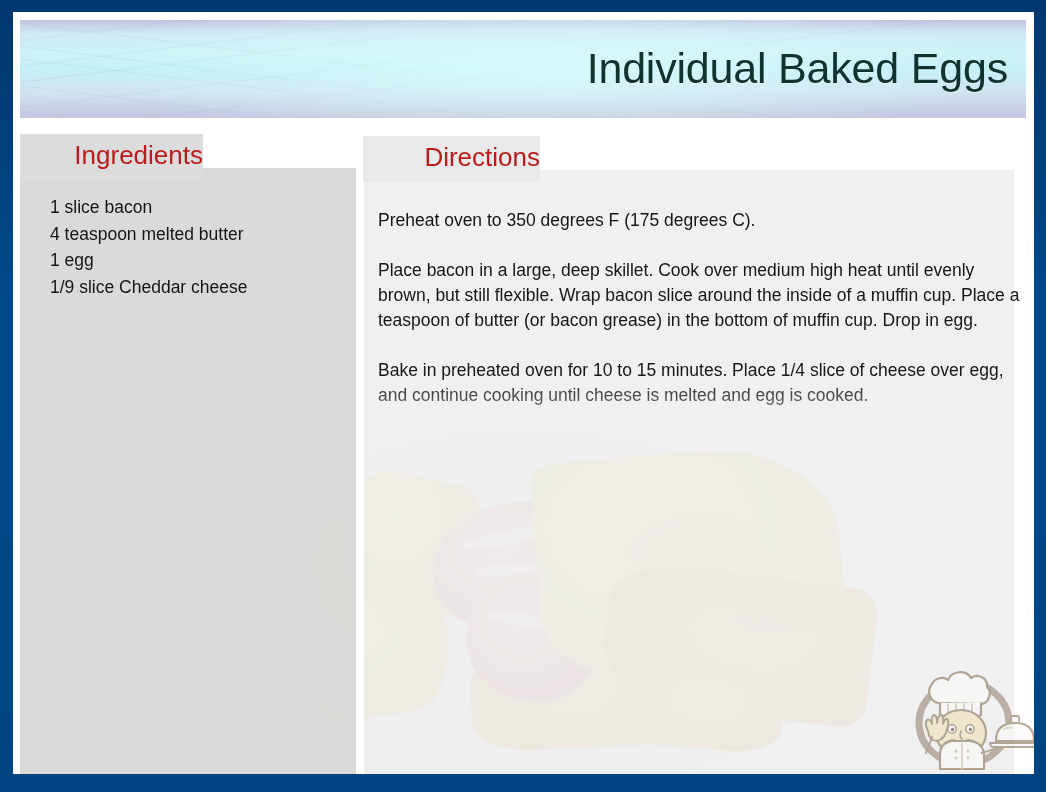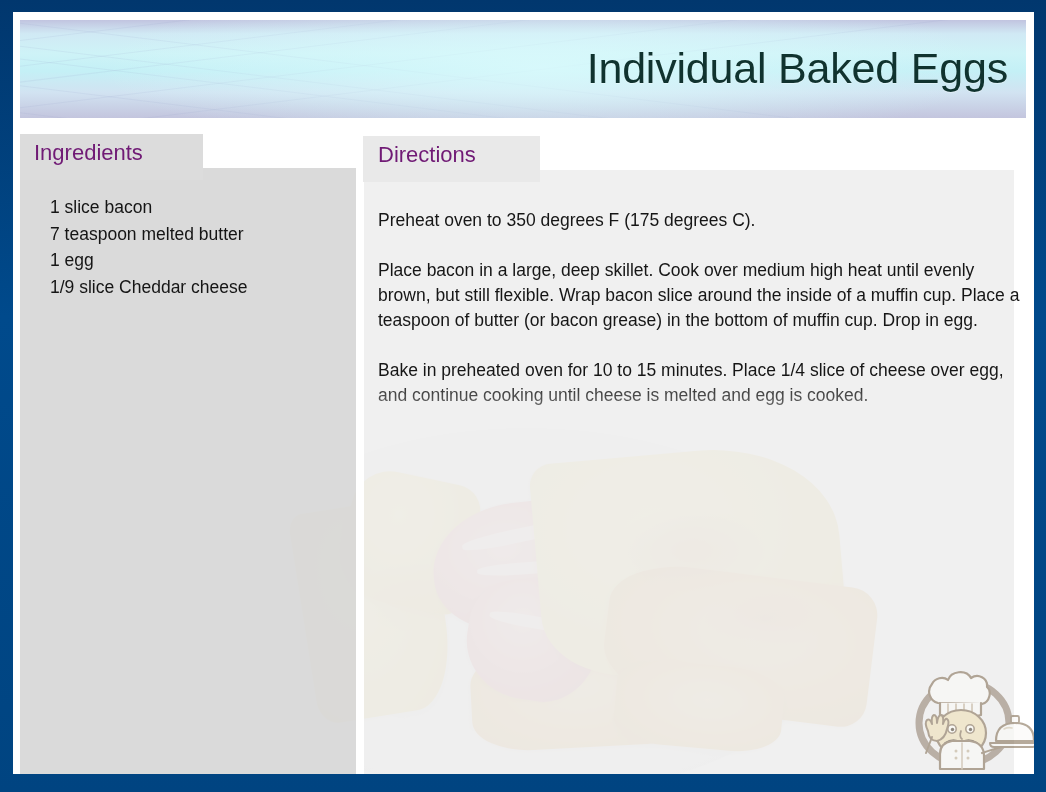--- a/index.html
+++ b/index.html
@@ -222,24 +222,25 @@
     top: 156px;
     width: 8px;
     height: 606px;
     background: #ffffff;
   }
 
   
   .tab {
     position: absolute;
     background: #dcdcdc;
-    color: #701a75;
-    font-size: 22px;
+    color: #b91c1c;
+    font-size: 26px;
     line-height: 1;
     white-space: nowrap;
+    text-align: right;
   }
   .tab-ingredients {
     left: 7px;
     top: 122px;
     width: 183px;
     height: 46px;
     padding: 8px 0 0 14px;
     box-sizing: border-box;
   }
   .tab-directions {
@@ -361,21 +362,21 @@
     <div class="col-left-panel"></div>
     <div class="col-right-panel"></div>
     <div class="col-divider"></div>
 
     <div class="tab tab-ingredients">Ingredients</div>
 
     <div class="tab tab-directions">Directions</div>
 
     <div class="ingredients-list">
       <div class="item">1 slice bacon</div>
-      <div class="item">7 teaspoon melted butter</div>
+      <div class="item">4 teaspoon melted butter</div>
       <div class="item">1 egg</div>
       <div class="item">1/9 slice Cheddar cheese</div>
     </div>
 
     <div class="directions-body">
       <p>Preheat oven to 350 degrees F (175 degrees C).</p>
       <p>Place bacon in a large, deep skillet. Cook over medium high heat until evenly brown, but still flexible. Wrap bacon slice around the inside of a muffin cup. Place a teaspoon of butter (or bacon grease) in the bottom of muffin cup. Drop in egg.</p>
       <p class="fading">Bake in preheated oven for 10 to 15 minutes. Place 1/4 slice of cheese over egg, and continue cooking until cheese is melted and egg is cooked.</p>
     </div>
 

